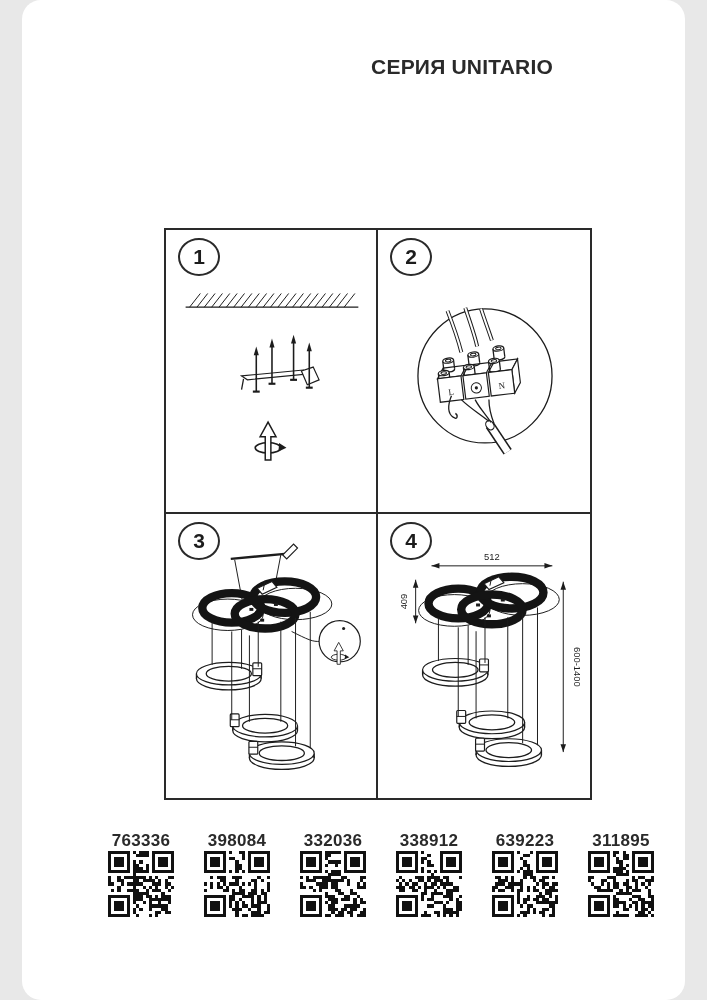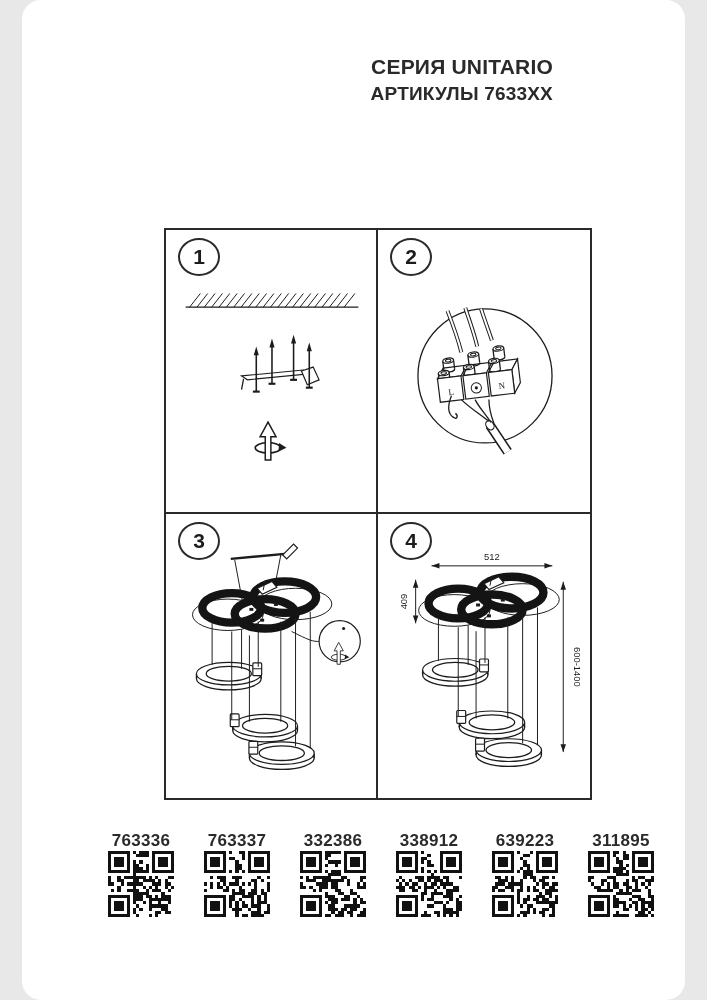--- a/index.html
+++ b/index.html
@@ -101,21 +101,20 @@
         <use href="#lockbox" x="73" y="205"></use>
         <use href="#ring" x="121" y="238"></use>
         <use href="#lockbox" x="92" y="233"></use>
         <path class="thin" d="M50,104 V148 M80,112 V152 M97,104 V150 M70,114 V204 M88,118 V206 M120,104 V206 M135,100 V231 M150,94 V233"></path>
       </g>
     </defs>
   </svg>
 
   <div class="brand">
     <div class="series">СЕРИЯ UNITARIO</div>
-    <div class="arts">АРТИКУЛЫ 7633XX</div>
   </div>
 
   <div class="grid">
 
     <div class="panel p1">
       <div class="badge">1</div>
       <svg class="illus" viewBox="0 0 214 286">
         <g>
           <path class="med" d="M20,78 H196"></path>
           <path class="thin" d="M24,78 l11,-14 m-3.5,14 l11,-14 m-3.5,14 l11,-14 m-3.5,14 l11,-14 m-3.5,14 l11,-14 m-3.5,14 l11,-14 m-3.5,14 l11,-14 m-3.5,14 l11,-14 m-3.5,14 l11,-14 m-3.5,14 l11,-14 m-3.5,14 l11,-14 m-3.5,14 l11,-14 m-3.5,14 l11,-14 m-3.5,14 l11,-14 m-3.5,14 l11,-14 m-3.5,14 l11,-14 m-3.5,14 l11,-14 m-3.5,14 l11,-14 m-3.5,14 l11,-14 m-3.5,14 l11,-14 m-3.5,14 l11,-14 m-3.5,14 l11,-14"></path>
@@ -361,21 +360,21 @@
           <rect x="2" y="2" width="3" height="3" fill="#111111"></rect>
           <rect x="14" y="0" width="7" height="7" fill="#111111"></rect>
           <rect x="15" y="1" width="5" height="5" fill="#ffffff"></rect>
           <rect x="16" y="2" width="3" height="3" fill="#111111"></rect>
           <rect x="0" y="14" width="7" height="7" fill="#111111"></rect>
           <rect x="1" y="15" width="5" height="5" fill="#ffffff"></rect>
           <rect x="2" y="16" width="3" height="3" fill="#111111"></rect>
         </svg>
     </div>
     <div class="article">
-      <div class="code">763337</div>
+      <div class="code">398084</div>
       <svg shape-rendering="crispEdges" viewBox="0 0 21 21">
           <rect x="0" y="0" width="21" height="21" fill="#ffffff"></rect>
           <rect x="8" y="0" width="1" height="1" fill="#111111"></rect>
           <rect x="11" y="0" width="1" height="1" fill="#111111"></rect>
           <rect x="12" y="0" width="1" height="1" fill="#111111"></rect>
           <rect x="12" y="1" width="1" height="1" fill="#111111"></rect>
           <rect x="8" y="2" width="1" height="1" fill="#111111"></rect>
           <rect x="9" y="2" width="1" height="1" fill="#111111"></rect>
           <rect x="12" y="2" width="1" height="1" fill="#111111"></rect>
           <rect x="10" y="3" width="1" height="1" fill="#111111"></rect>
@@ -493,21 +492,21 @@
           <rect x="2" y="2" width="3" height="3" fill="#111111"></rect>
           <rect x="14" y="0" width="7" height="7" fill="#111111"></rect>
           <rect x="15" y="1" width="5" height="5" fill="#ffffff"></rect>
           <rect x="16" y="2" width="3" height="3" fill="#111111"></rect>
           <rect x="0" y="14" width="7" height="7" fill="#111111"></rect>
           <rect x="1" y="15" width="5" height="5" fill="#ffffff"></rect>
           <rect x="2" y="16" width="3" height="3" fill="#111111"></rect>
         </svg>
     </div>
     <div class="article">
-      <div class="code">332386</div>
+      <div class="code">332036</div>
       <svg shape-rendering="crispEdges" viewBox="0 0 21 21">
           <rect x="0" y="0" width="21" height="21" fill="#ffffff"></rect>
           <rect x="8" y="0" width="1" height="1" fill="#111111"></rect>
           <rect x="9" y="0" width="1" height="1" fill="#111111"></rect>
           <rect x="10" y="0" width="1" height="1" fill="#111111"></rect>
           <rect x="11" y="0" width="1" height="1" fill="#111111"></rect>
           <rect x="12" y="0" width="1" height="1" fill="#111111"></rect>
           <rect x="8" y="1" width="1" height="1" fill="#111111"></rect>
           <rect x="9" y="1" width="1" height="1" fill="#111111"></rect>
           <rect x="8" y="2" width="1" height="1" fill="#111111"></rect>

